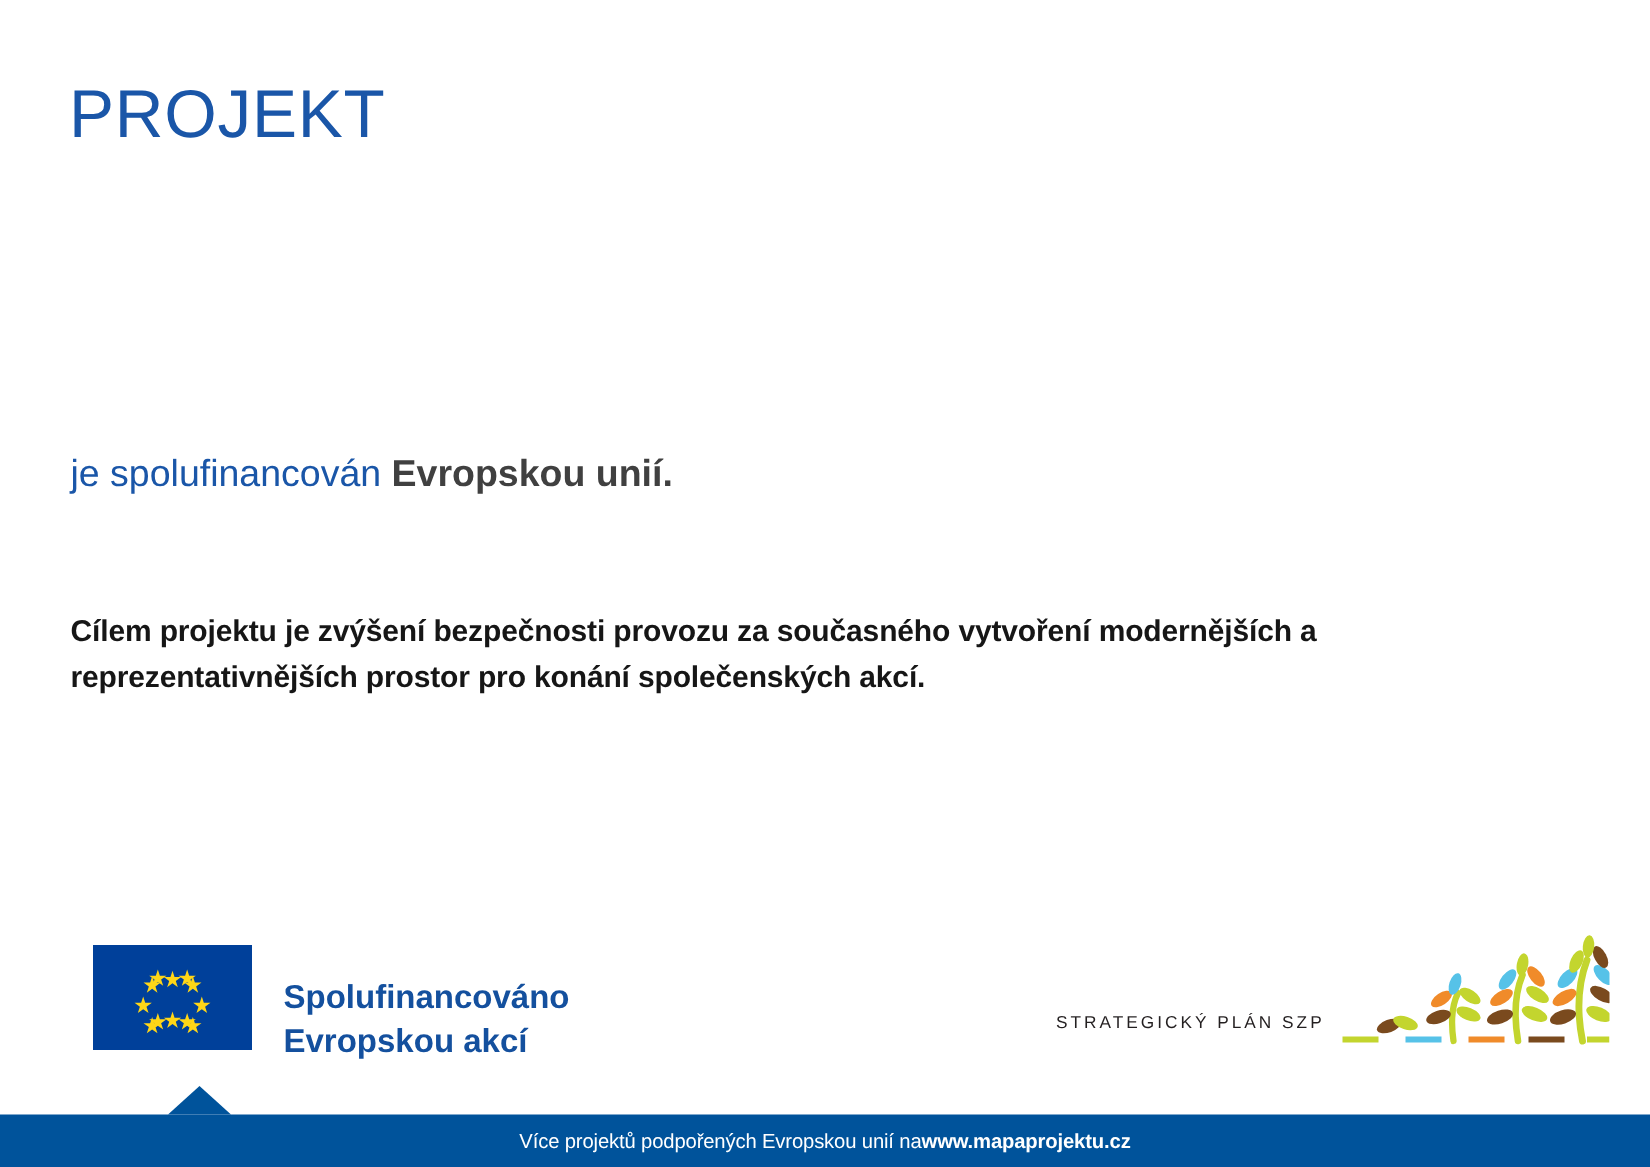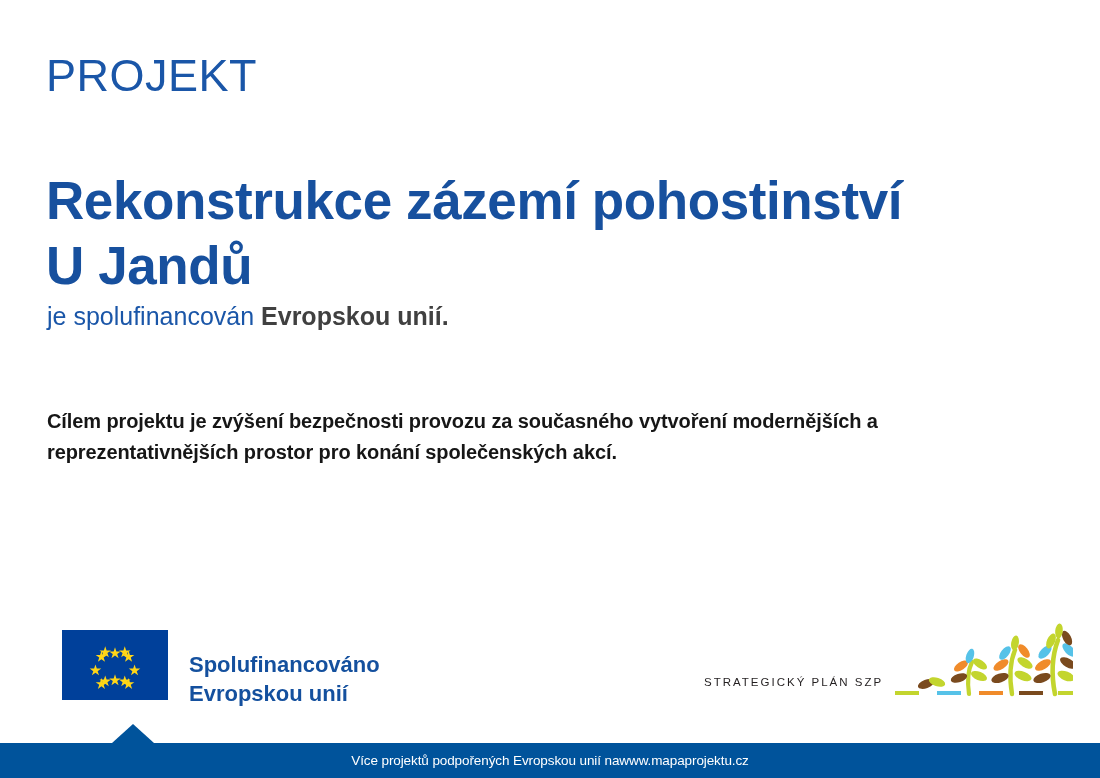--- a/index.html
+++ b/index.html
@@ -152,35 +152,31 @@
     height: 35px;
     display: flex;
     align-items: center;
     justify-content: center;
     color: #ffffff;
     font-size: 13.5px;
     font-weight: 400;
     letter-spacing: -0.1px;
   }
   .footer-text .url {
-    font-weight: 400;
+    font-weight: 700;
     margin-left: 0;
   }
 </style>
 </head>
 <body>
 
 <div class="poster">
 
   <div class="eyebrow">PROJEKT</div>
 
-  <h1 class="title">
-    <span>Rekonstrukce zázemí pohostinství</span><br>
-    <span>U Jandů</span>
-  </h1>
 
   <div class="subtitle">
     <span>je spolufinancován</span>
     <span class="strong">Evropskou unií.</span>
   </div>
 
   <div class="description">
     <span>Cílem projektu je zvýšení bezpečnosti provozu za současného vytvoření</span>
     <span>modernějších a reprezentativnějších prostor pro konání společenských akcí.</span>
   </div>
@@ -200,21 +196,21 @@
           <polygon points="66.57,47.96 67.93,52.14 72.33,52.14 68.77,54.73 70.13,58.91 66.57,56.32 63.01,58.91 64.37,54.73 60.81,52.14 65.21,52.14"></polygon>
           <polygon points="43.23,16.28 44.59,20.46 48.99,20.46 45.43,23.05 46.79,27.23 43.23,24.64 39.67,27.23 41.03,23.05 37.47,20.46 41.87,20.46"></polygon>
           <polygon points="62.77,16.28 64.13,20.46 68.53,20.46 64.97,23.05 66.33,27.23 62.77,24.64 59.21,27.23 60.57,23.05 57.01,20.46 61.41,20.46"></polygon>
           <polygon points="43.23,45.4 44.59,49.58 48.99,49.58 45.43,52.17 46.79,56.35 43.23,53.76 39.67,56.35 41.03,52.17 37.47,49.58 41.87,49.58"></polygon>
           <polygon points="62.77,45.4 64.13,49.58 68.53,49.58 64.97,52.17 66.33,56.35 62.77,53.76 59.21,56.35 60.57,52.17 57.01,49.58 61.41,49.58"></polygon>
         </g>
       </svg>
     </div>
     <div class="eu-caption">
       <div>Spolufinancováno</div>
-      <div>Evropskou unií</div>
+      <div>Evropskou akcí</div>
     </div>
   </div>
 
   <div class="szp-block">
     <div class="szp-text">STRATEGICKÝ PLÁN SZP</div>
     <div class="szp-mark">
       <svg width="180" height="80" viewBox="0 0 180 80" xmlns="http://www.w3.org/2000/svg">
 
         <g stroke-linecap="butt" stroke-width="4">
           <line x1="2" y1="73" x2="26" y2="73" stroke="#c3d52e"></line>

